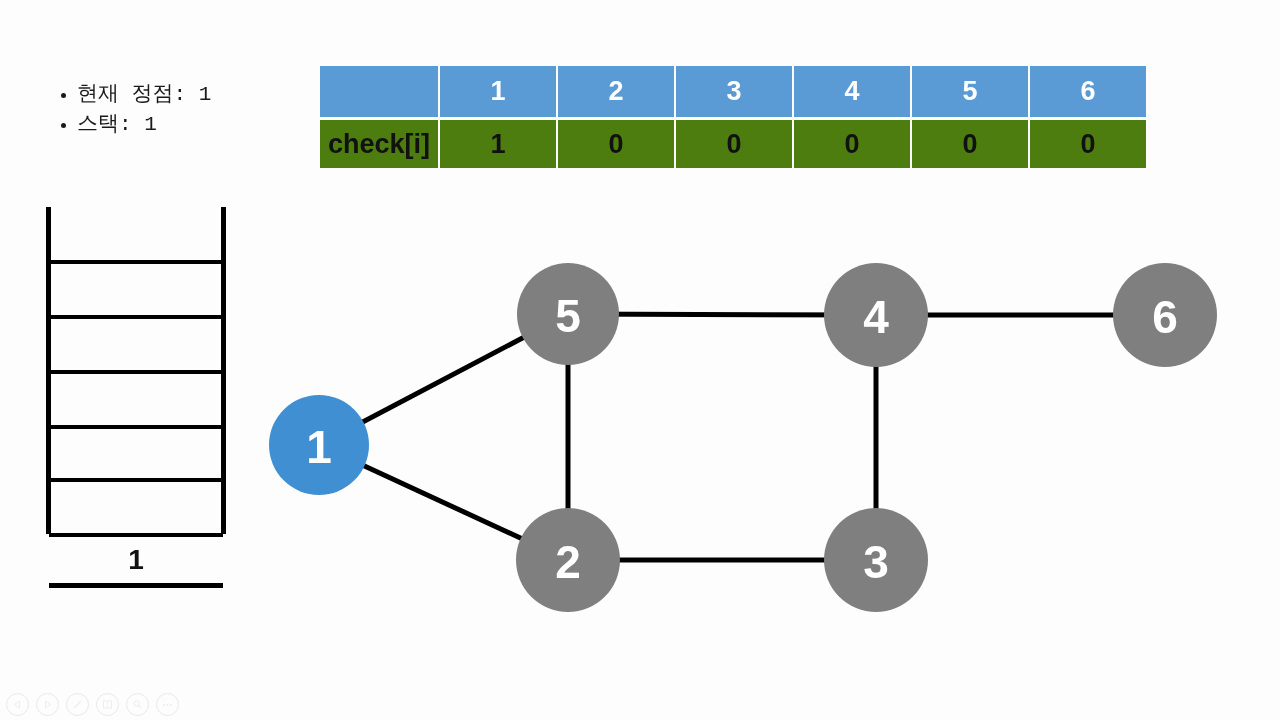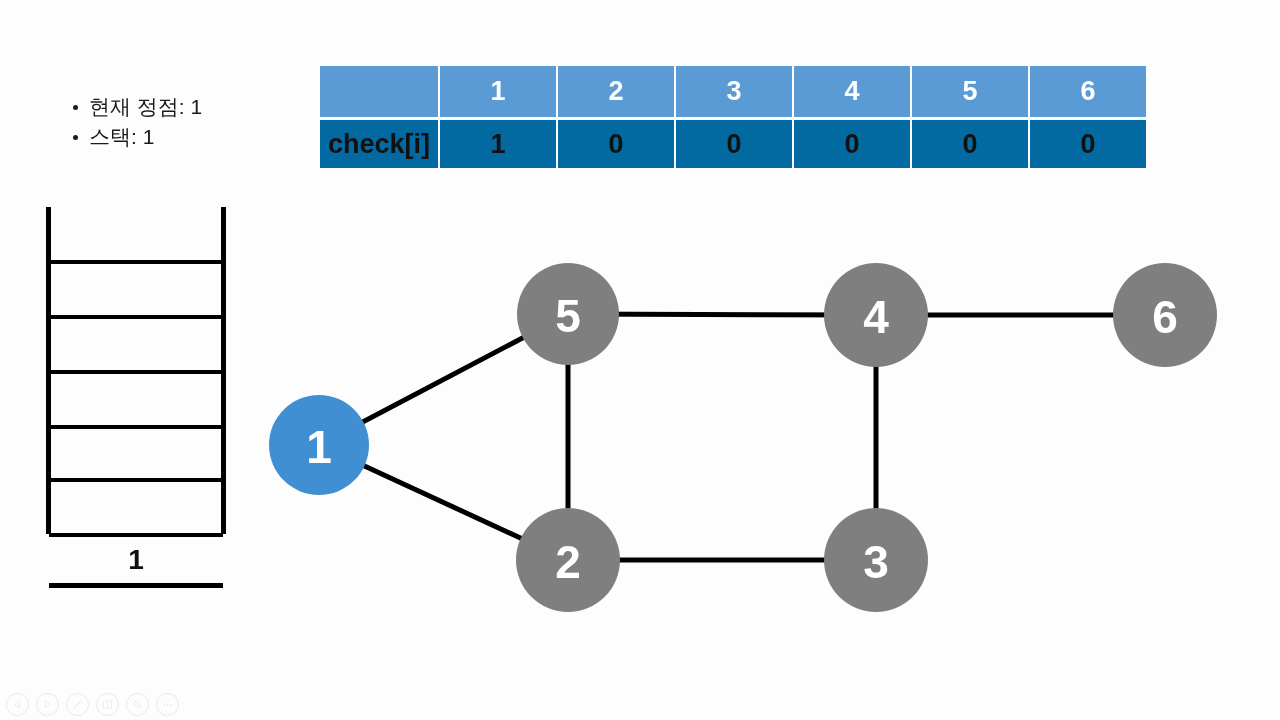--- a/index.html
+++ b/index.html
@@ -16,22 +16,23 @@
     font-family: "Liberation Sans", "DejaVu Sans", sans-serif;
   }
 
   
   #status-list {
     position: absolute;
     left: 55px;
     top: 76px;
     width: 260px;
     list-style: none;
-    margin: 16px;
-    padding: 0;
+    margin: 4px;
+    padding: 0;
+    font-family: Liberation Mono, monospace;
   }
   #status-list li {
     position: relative;
     padding-left: 18px;
     font-size: 21px;
     line-height: 30px;
     color: #1a1a1a;
     white-space: nowrap;
   }
   #status-list li::before {
@@ -64,21 +65,21 @@
     font-weight: bold;
     padding: 0;
   }
   #check-table td.label-col { width: 118px; }
   #check-table thead td {
     background: #5b9bd5;
     color: #ffffff;
     height: 51px;
   }
   #check-table tbody td {
-    background: #0369a1;
+    background: #4d7c0f;
     color: #111111;
   }
   #check-table thead td.label-col { color: #5b9bd5; }
 
   
   #stack {
     position: absolute;
     left: 46px;
     top: 207px;
     width: 180px;

